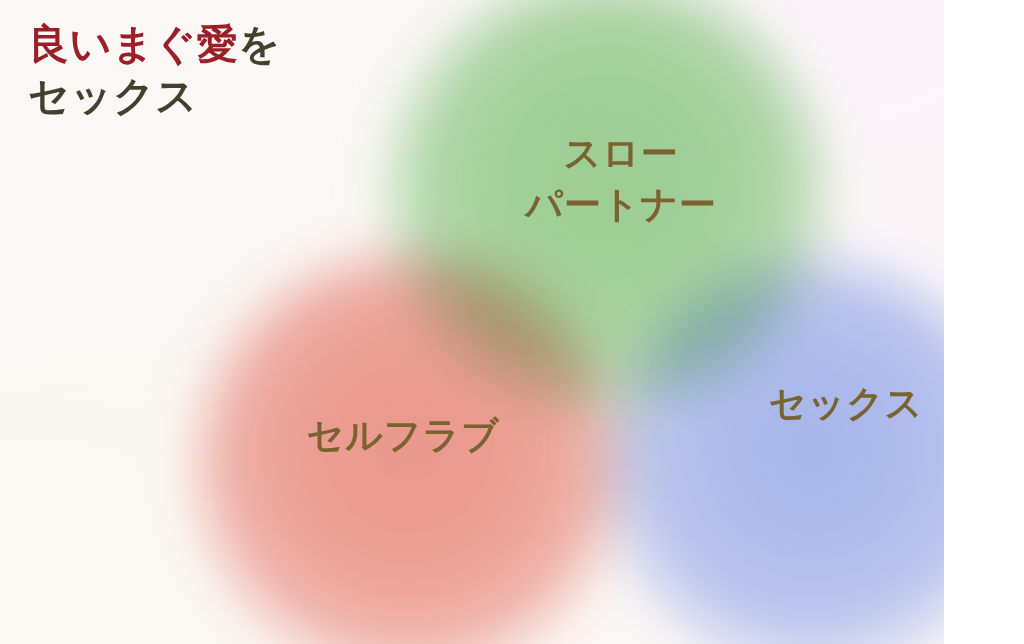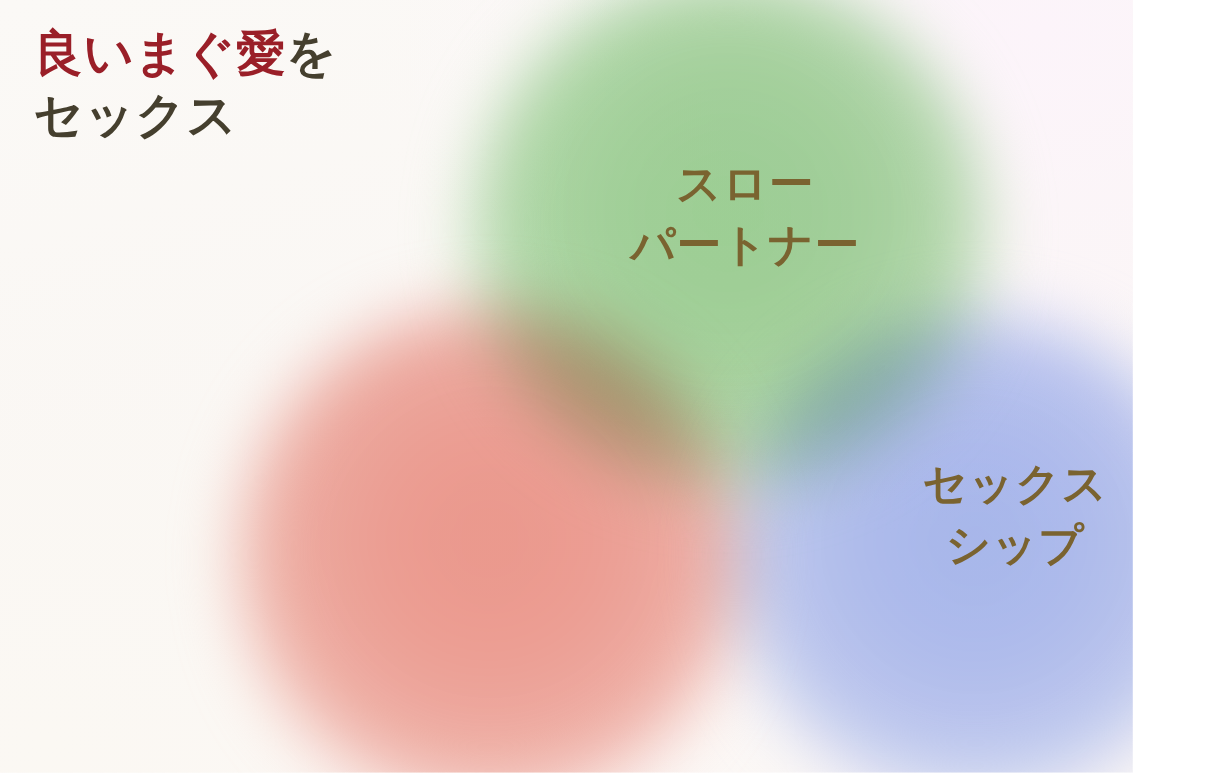--- a/index.html
+++ b/index.html
@@ -150,19 +150,21 @@
   <div id="headline">
     <span class="hl-line"><span class="hl-accent">良いまぐ愛</span><span class="hl-dark">を</span></span>
     <span class="hl-line hl-dark">セックス</span>
   </div>
 
   <div class="blob-label" id="label-slow-sex">
     <span class="lb-line">スロー</span>
     <span class="lb-line">パートナー</span>
   </div>
 
+  <div class="blob-label" id="label-self-love">
+    <span class="lb-line">セルフラブ</span>
+  </div>
 
   <div class="blob-label" id="label-partnership">
     <span class="lb-line">セックス</span>
-    <span class="lb-line">シップ</span>
   </div>
 
 </div>
 
 </body></html>

